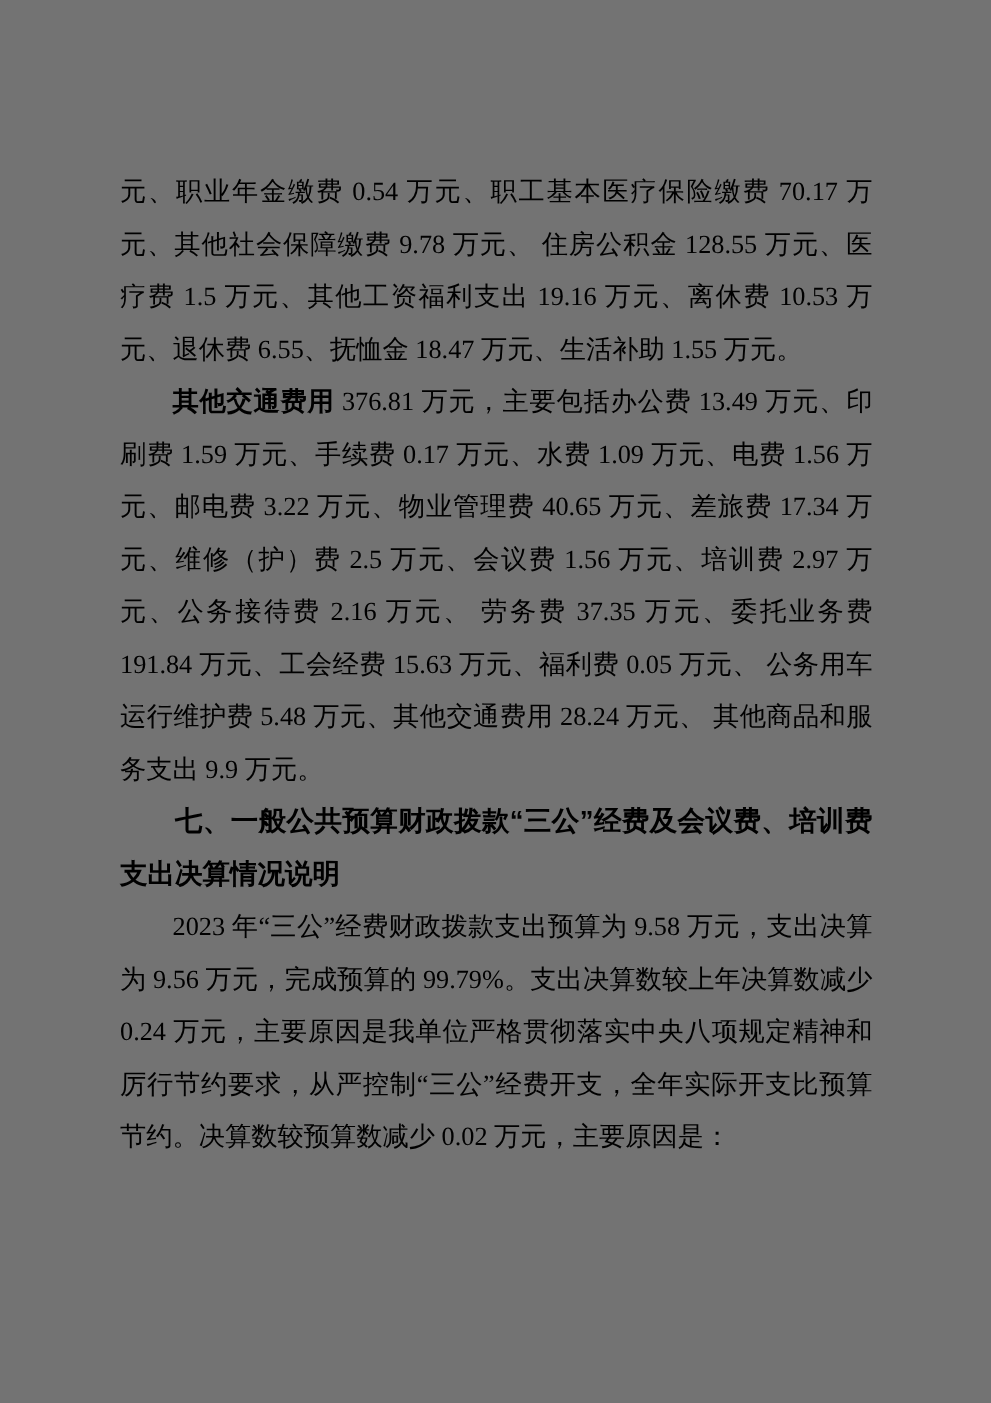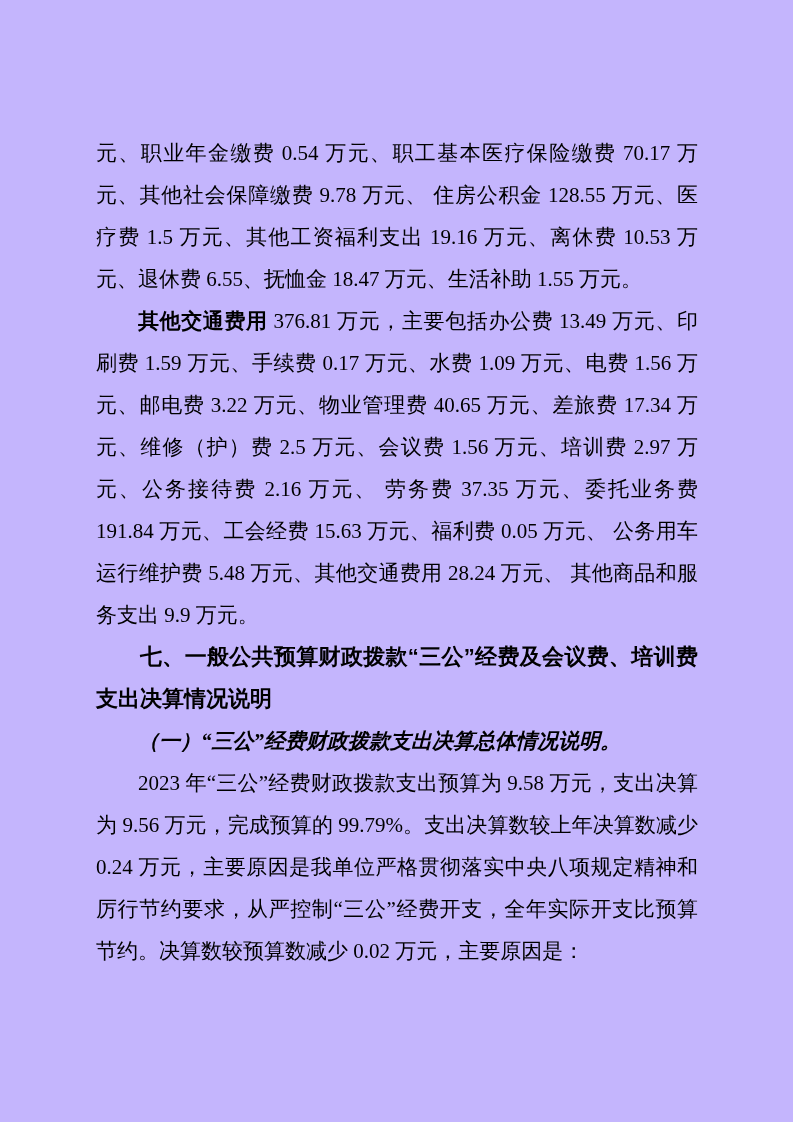--- a/index.html
+++ b/index.html
@@ -2,21 +2,21 @@
 <html><head>
 <meta charset="utf-8">
 <style>
   * { margin: 0; padding: 0; box-sizing: border-box; }
   html, body { background: #888; }
   .page {
     position: relative;
     width: 793px;
     height: 1122px;
     margin: 0 auto;
-    background: #c4b5fd;
+    background: #737373;
     overflow: hidden;
   }
   .content {
     position: absolute;
     top: 132px;
     left: 96px;
     width: 602px;
     color: #000000;
     font-family: "Liberation Serif", "DejaVu Serif", serif;
     font-size: 21px;
@@ -52,18 +52,17 @@
 
 <div class="page">
   <div class="content">
 
     <p class="body-text">元、职业年金缴费 0.54 万元、职工基本医疗保险缴费 70.17 万元、其他社会保障缴费 9.78 万元、 住房公积金 128.55 万元、医疗费 1.5 万元、其他工资福利支出 19.16 万元、离休费 10.53 万元、退休费 6.55、抚恤金 18.47 万元、生活补助 1.55 万元。</p>
 
     <p class="body-text indent"><span class="lead-bold">其他交通费用</span><span> 376.81 万元，主要包括办公费 13.49 万元、印刷费 1.59 万元、手续费 0.17 万元、水费 1.09 万元、电费 1.56 万元、邮电费 3.22 万元、物业管理费 40.65 万元、差旅费 17.34 万元、维修（护）费 2.5 万元、会议费 1.56 万元、培训费 2.97 万元、公务接待费 2.16 万元、 劳务费 37.35 万元、委托业务费 191.84 万元、工会经费 15.63 万元、福利费 0.05 万元、 公务用车运行维护费 5.48 万元、其他交通费用 28.24 万元、 其他商品和服务支出 9.9 万元。</span></p>
 
     <h2 class="heading">七、一般公共预算财政拨款“三公”经费及会议费、培训费支出决算情况说明</h2>
 
-    <h3 class="subheading">（一）“三公”经费财政拨款支出决算总体情况说明。</h3>
 
     <p class="body-text indent">2023 年“三公”经费财政拨款支出预算为 9.58 万元，支出决算为 9.56 万元，完成预算的 99.79%。支出决算数较上年决算数减少 0.24 万元，主要原因是我单位严格贯彻落实中央八项规定精神和厉行节约要求，从严控制“三公”经费开支，全年实际开支比预算节约。决算数较预算数减少 0.02 万元，主要原因是：</p>
 
   </div>
 </div>
 
 </body></html>

